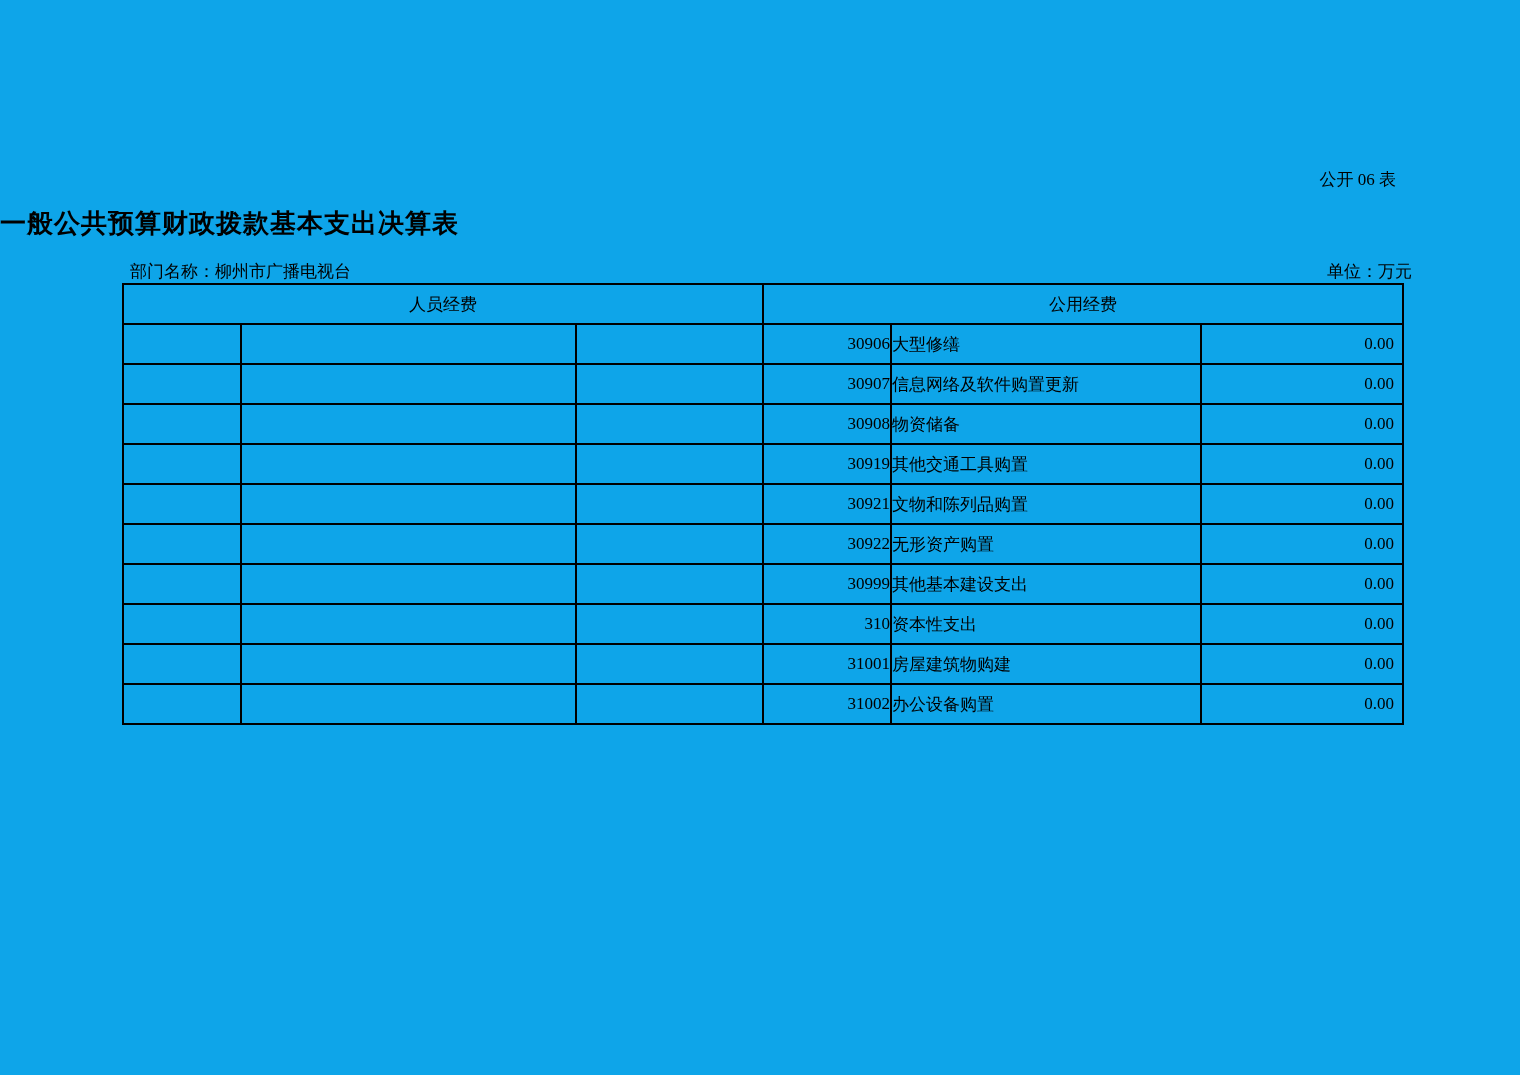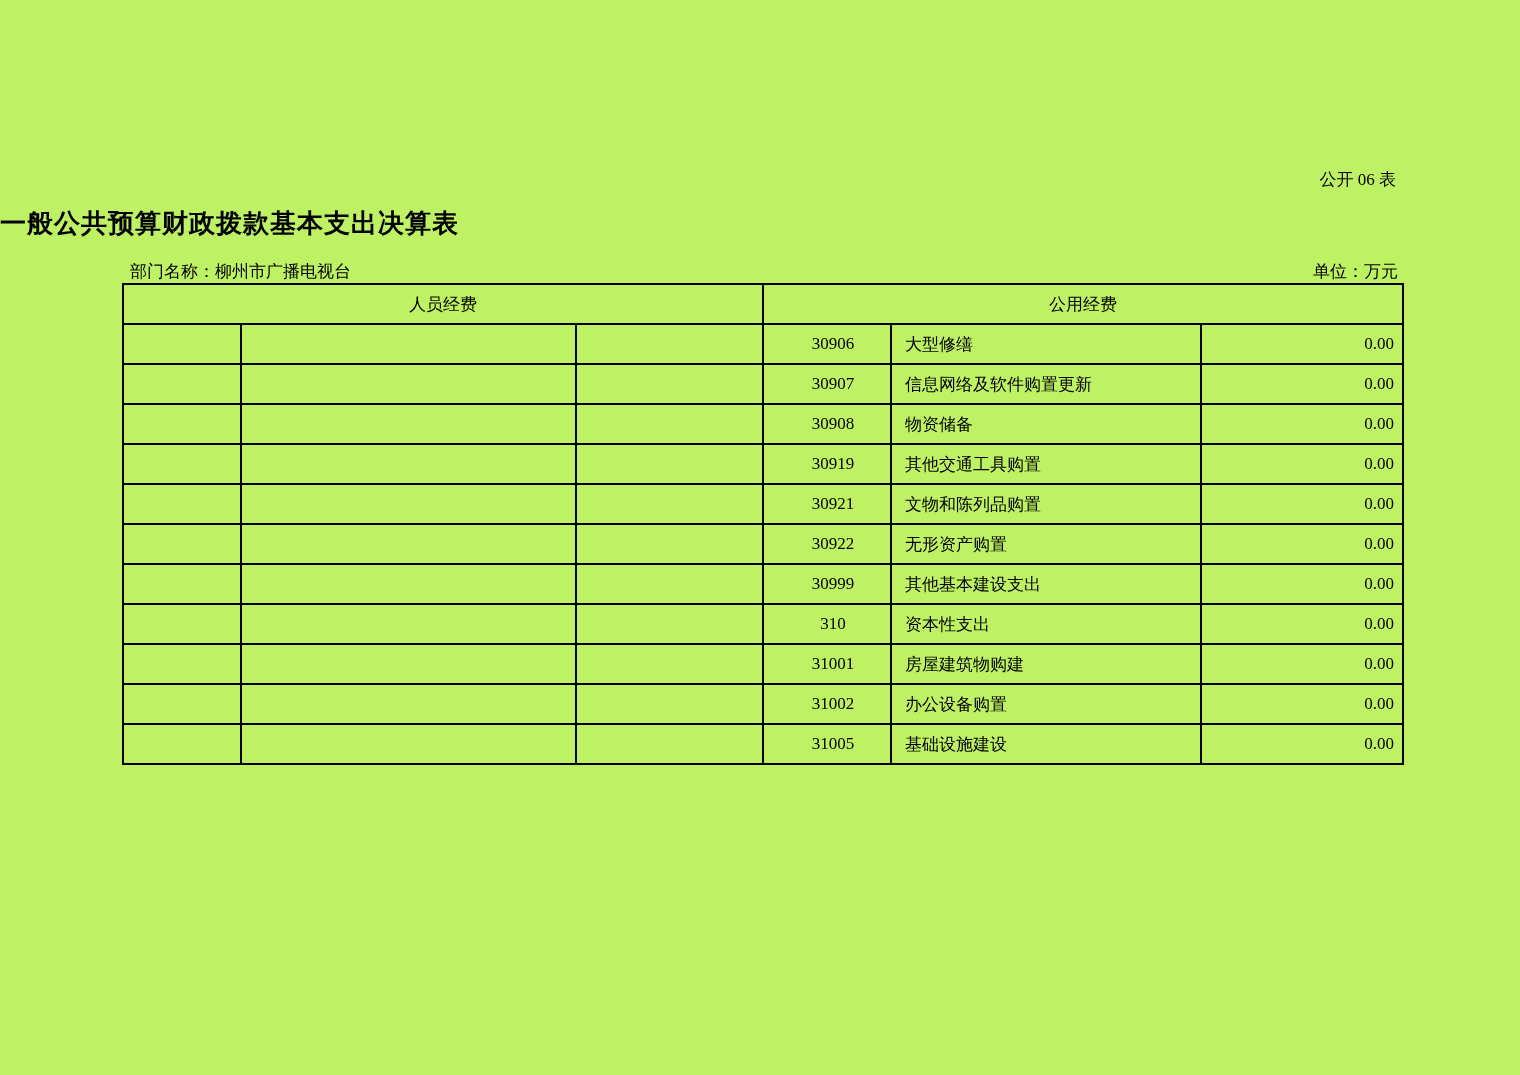--- a/index.html
+++ b/index.html
@@ -4,21 +4,21 @@
 <style>
   html, body {
     margin: 0;
     padding: 0;
     background: #ffffff;
   }
   .page {
     position: relative;
     width: 1520px;
     height: 1075px;
-    background: #bef264;
+    background: #0ea5e9;
     color: #000000;
     font-family: "Liberation Serif", "DejaVu Serif", serif;
     overflow: hidden;
   }
   .sheet-label {
     position: absolute;
     top: 168px;
     right: 124px;
     font-size: 17px;
     white-space: nowrap;
@@ -38,21 +38,21 @@
     top: 260px;
     left: 130px;
     font-size: 17px;
     white-space: nowrap;
   }
   .meta-dept .dept-value {
   }
   .meta-unit {
     position: absolute;
     top: 260px;
-    right: 122px;
+    right: 108px;
     font-size: 17px;
     white-space: nowrap;
   }
   table.budget {
     position: absolute;
     top: 283px;
     left: 122px;
     width: 1280px;
     border-collapse: collapse;
     table-layout: fixed;
@@ -75,26 +75,26 @@
   }
   tr.col-header-row th {
     height: 56px;
     line-height: 1.45;
   }
   table.budget td {
     height: 40px;
     vertical-align: middle;
   }
   table.budget td.code {
-    text-align: center;
+    text-align: right;
     padding-left: 12px;
   }
   table.budget td.name {
     text-align: left;
-    padding-left: 13px;
+    padding-left: 0;
     margin-top: 13px;
   }
   table.budget td.amount {
     text-align: right;
     padding-right: 8px;
   }
 </style>
 </head>
 <body>
 
@@ -199,24 +199,16 @@
           <td class="amount">0.00</td>
         </tr>
         <tr>
           <td class="code"></td>
           <td class="name"></td>
           <td class="amount"></td>
           <td class="code">31002</td>
           <td class="name">办公设备购置</td>
           <td class="amount">0.00</td>
         </tr>
-        <tr>
-          <td class="code"></td>
-          <td class="name"></td>
-          <td class="amount"></td>
-          <td class="code">31005</td>
-          <td class="name">基础设施建设</td>
-          <td class="amount">0.00</td>
-        </tr>
       </tbody>
   </table>
 
 </div>
 
 </body></html>

